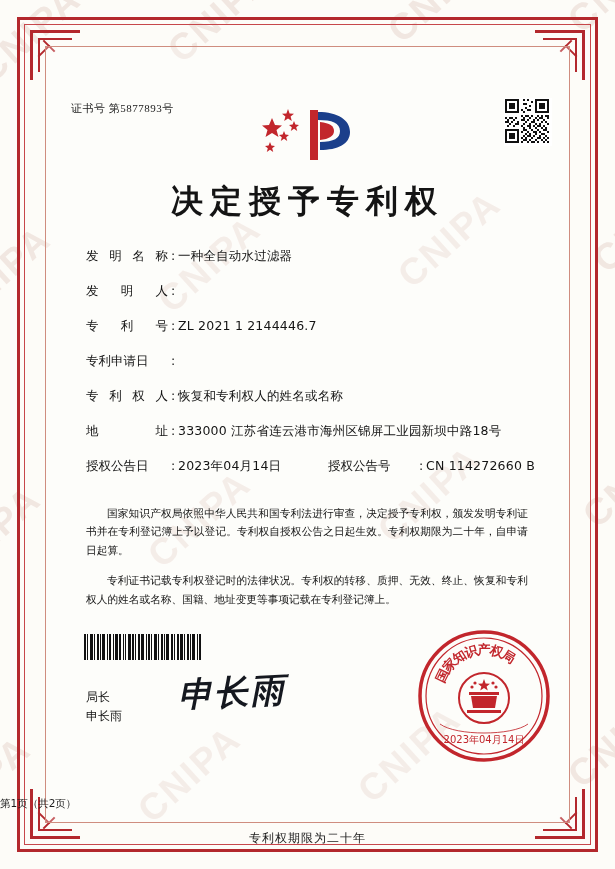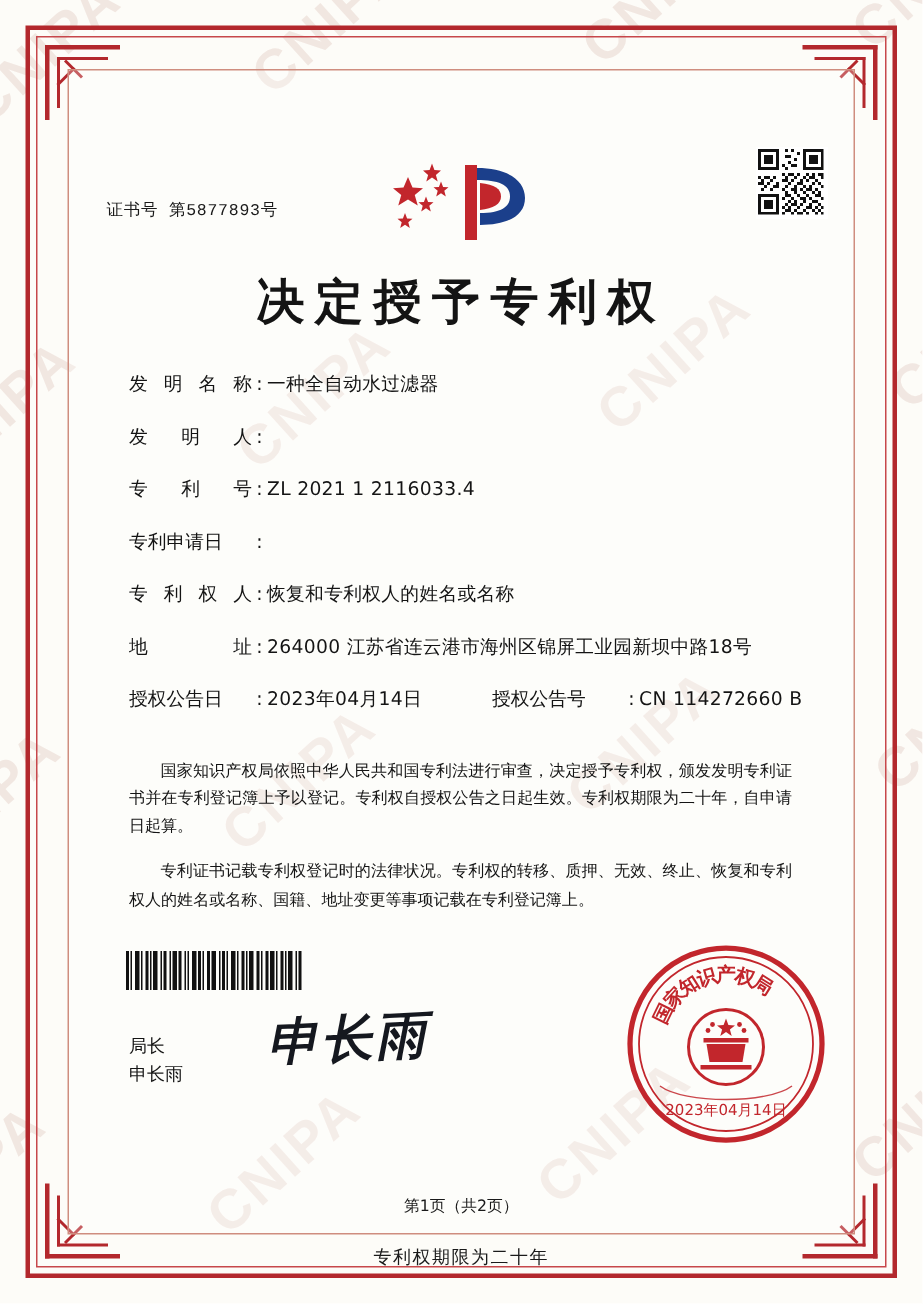--- a/index.html
+++ b/index.html
@@ -89,25 +89,24 @@
     border: 1px solid #cf8d7f;
     box-sizing: border-box;
     background: rgba(255,255,255,0.25);
   }
 
   
   .cert-no {
     position: absolute;
     left: 71px;
     top: 101px;
-    font-family: Liberation Mono, monospace;
+    font-family: Liberation Serif, serif;
     font-size: 11px;
     color: #1a1a1a;
     letter-spacing: 0.5px;
-    margin-top: 31px;
   }
 
   .qr {
     position: absolute;
     right: 63px;
     top: 98px;
     width: 46px;
     height: 46px;
     background: #ffffff;
     padding: 1px;
@@ -240,21 +239,20 @@
     font-size: 10px;
     color: #c2262c;
     font-family: "DejaVu Sans", sans-serif;
   }
 
   .page-no {
     position: absolute;
     left: 0;
     right: 0;
     top: 797px;
-    text-align: center;
     font-size: 10.5px;
     color: #1a1a1a;
   }
 
   .footer-note {
     position: absolute;
     left: 0;
     right: 0;
     top: 830px;
     text-align: center;
@@ -475,21 +473,21 @@
       <div class="field-colon">:</div>
     </div>
 
     <div class="field-row">
       <div class="field-label">
         <span>专</span>
         <span>利</span>
         <span>号</span>
       </div>
       <div class="field-colon">:</div>
-      <div class="field-value">ZL 2021 1 2116033.4</div>
+      <div class="field-value">ZL 2021 1 2144446.7</div>
     </div>
 
     <div class="field-row">
       <div class="field-label">
         <span>专利申请日</span>
       </div>
       <div class="field-colon">:</div>
     </div>
 
     <div class="field-row">
@@ -502,21 +500,21 @@
       <div class="field-colon">:</div>
       <div class="field-value">恢复和专利权人的姓名或名称</div>
     </div>
 
     <div class="field-row">
       <div class="field-label">
         <span>地</span>
         <span>址</span>
       </div>
       <div class="field-colon">:</div>
-      <div class="field-value">264000 江苏省连云港市海州区锦屏工业园新坝中路18号</div>
+      <div class="field-value">333000 江苏省连云港市海州区锦屏工业园新坝中路18号</div>
     </div>
 
     <div class="field-row two-col">
       <div class="field-label">
         <span>授权公告日</span>
       </div>
       <div class="field-colon">:</div>
       <div class="field-value">2023年04月14日</div>
       <div class="field-label2">
         <span>授权公告号</span>

